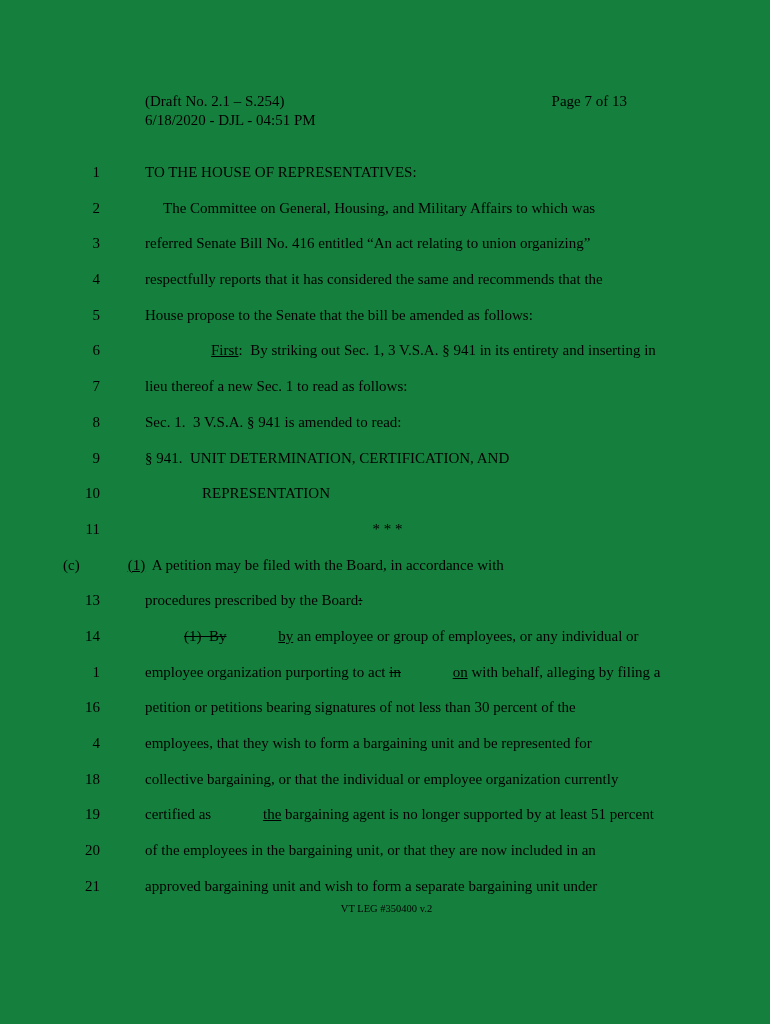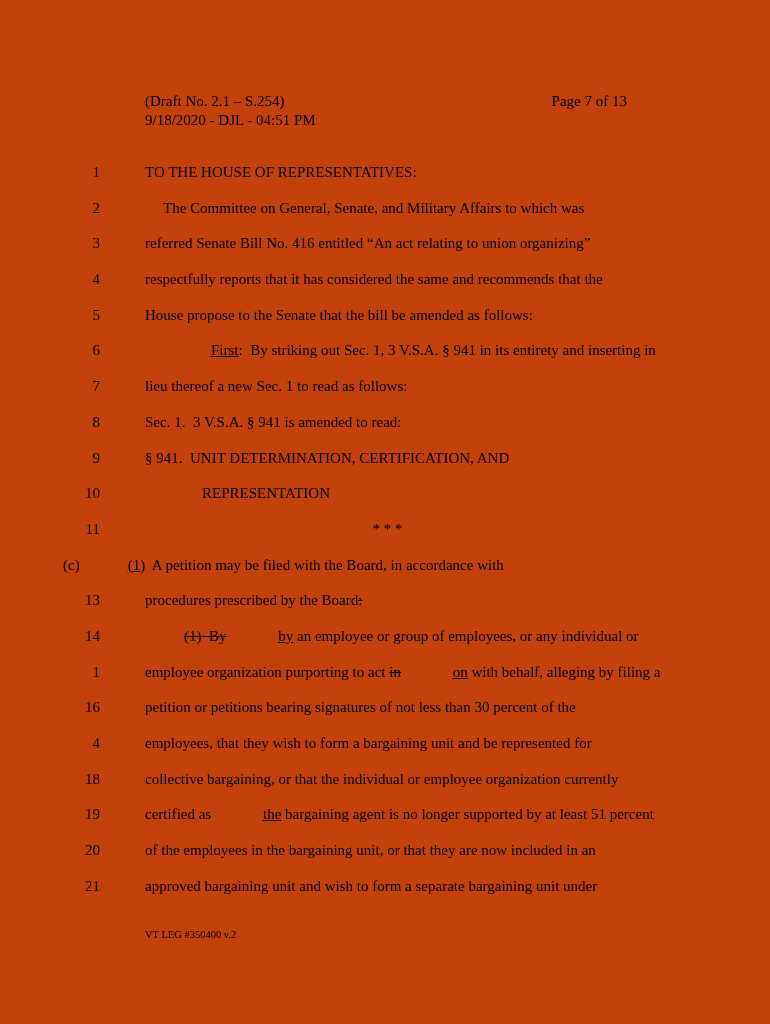--- a/index.html
+++ b/index.html
@@ -9,21 +9,21 @@
     height: 1024px;
     background: #ffffff;
     font-family: "Liberation Serif", "DejaVu Serif", serif;
     color: #000000;
     overflow: hidden;
   }
   .page {
     position: relative;
     width: 770px;
     height: 1024px;
-    background: #c2410c;
+    background: #15803d;
   }
   .header {
     position: absolute;
     top: 92px;
     left: 145px;
     width: 482px;
     font-size: 15px;
     line-height: 19px;
   }
   .header-row {
@@ -55,49 +55,49 @@
     text-align: center;
     width: 485px;
   }
   .ind-1 { text-indent: 18px; }
   .ind-2 { text-indent: 39px; }
   .ind-3 { text-indent: 57px; font-family: Liberation Serif, serif; }
   .u  { text-decoration: underline; margin-left: 48px; }
   .st { text-decoration: line-through; }
   .footer {
     position: absolute;
-    top: 929px;
+    top: 903px;
     left: 145px;
     width: 483px;
-    text-align: left;
+    text-align: center;
     font-size: 10.5px;
   }
 </style>
 </head>
 <body>
 
 <div class="page">
   <div class="header">
     <div class="header-row">
       <span>(Draft No. 2.1 – S.254)</span>
       <span>Page 7 of 13</span>
     </div>
     <div class="header-row">
-      <span>9/18/2020 - DJL - 04:51 PM</span>
+      <span>6/18/2020 - DJL - 04:51 PM</span>
     </div>
   </div>
 
   <div class="lines">
       <div class="line">
         <div class="line-num">1</div>
         <div class="line-text"><span>TO THE HOUSE OF REPRESENTATIVES:</span></div>
       </div>
       <div class="line">
         <div class="line-num">2</div>
-        <div class="line-text ind-1"><span>The Committee on General, Senate, and Military Affairs to which was</span></div>
+        <div class="line-text ind-1"><span>The Committee on General, Housing, and Military Affairs to which was</span></div>
       </div>
       <div class="line">
         <div class="line-num">3</div>
         <div class="line-text"><span>referred Senate Bill No. 416 entitled “An act relating to union organizing”</span></div>
       </div>
       <div class="line">
         <div class="line-num">4</div>
         <div class="line-text"><span>respectfully reports that it has considered the same and recommends that the</span></div>
       </div>
       <div class="line">

